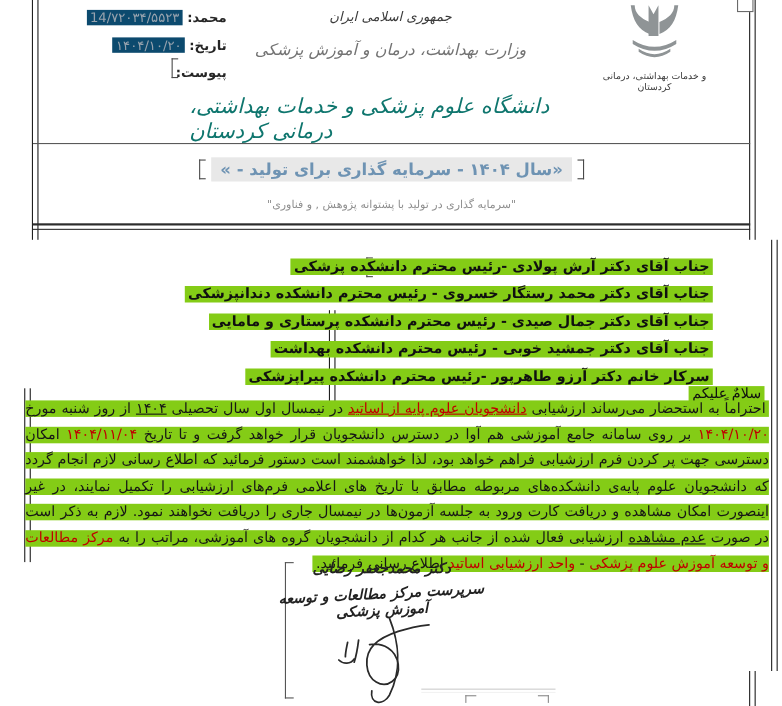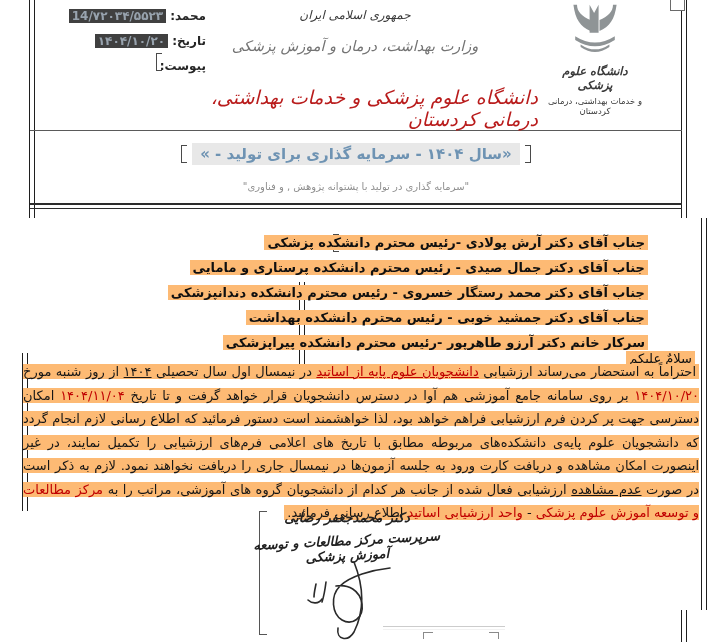--- a/index.html
+++ b/index.html
@@ -17,38 +17,38 @@
   .tall-bracket{position:absolute;left:259px;top:511px;width:7px;height:122px;border-left:1.5px solid #555;border-top:1.5px solid #555;border-bottom:1.5px solid #555;}
   .corner-handle{position:absolute;left:670px;top:-4px;width:13px;height:13px;border:1.5px solid #6a6a6a;background:#fff;z-index:6;}
   .footer-groove{position:absolute;left:383px;top:626px;width:122px;height:2px;border-top:1px solid #cccccc;border-bottom:1px solid #f2f2f2;}
   .frame-mark{position:absolute;width:9px;height:6px;}
   .frame-mark.left{border-top:1.5px solid #8a8a8a;border-left:1.5px solid #8a8a8a;}
   .frame-mark.right{border-top:1.5px solid #8a8a8a;border-right:1.5px solid #8a8a8a;}
   
   .ref-block{left:36px;top:6px;width:170px;direction:rtl;}
   .ref-row{display:flex;align-items:center;gap:4px;margin-bottom:6px;height:19px;}
   .ref-label{font-size:12px;font-weight:bold;color:#262626;white-space:nowrap;}
-  .ref-value{font-size:12px;font-weight:bold;color:#98a3ae;background:#404040;padding:0 3px;white-space:nowrap;}
+  .ref-value{font-size:12px;font-weight:normal;color:#98a3ae;background:#0c4a6e;padding:0 3px;white-space:nowrap;}
   .ltr{direction:ltr;unicode-bidi:bidi-override;display:inline-block;}
   
   .gov1{left:230px;top:8px;width:250px;text-align:center;font-size:12px;font-style:italic;color:#3a3a3a;direction:rtl;}
   .gov2{left:205px;top:38px;width:300px;text-align:center;font-size:14.5px;font-style:italic;color:#737373;direction:rtl;}
-  .gov3{left:172px;top:86px;width:366px;text-align:right;font-size:19px;font-style:italic;color:#b91c1c;direction:rtl;}
+  .gov3{left:172px;top:86px;width:366px;text-align:left;font-size:19px;font-style:italic;color:#0f766e;direction:rtl;}
   
   .logo-block{left:544px;top:3px;width:102px;text-align:center;direction:rtl;}
   .logo-name1{font-size:11.5px;font-style:italic;font-weight:bold;color:#3a3a3a;margin-top:3px;}
   .logo-name2{font-size:8.5px;color:#3a3a3a;margin-top:4px;}
   
   .slogan-row{left:140px;top:143px;width:432px;display:flex;justify-content:center;align-items:center;gap:5px;}
   .slogan-text{direction:rtl;font-size:15px;font-weight:bold;color:#6e93b3;background:#e8e8e8;padding:2px 8px;white-space:nowrap;text-align:right;}
   .slogan-sub{left:140px;top:181px;width:432px;text-align:center;direction:rtl;font-size:10px;color:#8f8f8f;}
   
   .recipients{right:63px;top:230px;direction:rtl;text-align:right;}
   .recipient-line{font-size:13px;font-weight:bold;color:#101010;line-height:25px;white-space:nowrap;}
-  .shade{background:#fdba74;padding:0 3px;}
+  .shade{background:#84cc16;padding:0 3px;}
   .salutation{right:16px;top:351px;direction:rtl;font-size:13px;color:#101010;}
   
   .body-par{right:12px;top:360px;width:676px;direction:rtl;text-align:justify;font-size:13px;line-height:23.5px;color:#161616;}
   .seg-red{color:#c00000;}
   .seg-b{font-weight:normal;}
   .seg-u{text-decoration:underline;}
   .seg-ltr{direction:ltr;unicode-bidi:embed;}
   
   .sig-block{left:252px;top:510px;width:190px;text-align:center;direction:rtl;}
   .sig-name{font-size:13px;font-style:italic;font-weight:bold;color:#222;}
@@ -95,35 +95,34 @@
 <div class="abs logo-block">
   <svg width="58" height="54" viewBox="0 0 64 60">
     <g fill="#8f9496">
       <path d="M8,2 C10,18 16,27 27,31 L27,19 C18,15 12,10 12,2 Z"></path>
       <path d="M56,2 C54,18 48,27 37,31 L37,19 C46,15 52,10 52,2 Z"></path>
       <polygon points="26,2 31,11 36,2 36,33 26,33"></polygon>
       <path d="M10,37 Q32,51 54,37 L54,41 Q32,55 10,41 Z"></path>
       <path d="M16,46 Q32,57 48,46 L48,49 Q32,60 16,49 Z"></path>
     </g>
   </svg>
-  <div class="logo-name1">دانشگاه علوم پزشکی</div>
   <div class="logo-name2">و خدمات بهداشتی، درمانی کردستان</div>
 </div>
 
 <div class="abs slogan-row">
   <span class="bk"></span>
   <span class="slogan-text">«سال ۱۴۰۴ - سرمایه گذاری برای تولید - »</span>
   <span class="bk-r"></span>
 </div>
 <div class="abs slogan-sub">"سرمایه گذاری در تولید با پشتوانه پژوهش , و فناوری"</div>
 
 <div class="abs recipients">
     <div class="recipient-line"><span class="shade">جناب آقای دکتر آرش پولادی -رئیس محترم دانشکده پزشکی</span></div>
+    <div class="recipient-line"><span class="shade">جناب آقای دکتر محمد رستگار خسروی - رئیس محترم دانشکده دندانپزشکی</span></div>
     <div class="recipient-line"><span class="shade">جناب آقای دکتر جمال صیدی - رئیس محترم دانشکده پرستاری و مامایی</span></div>
-    <div class="recipient-line"><span class="shade">جناب آقای دکتر محمد رستگار خسروی - رئیس محترم دانشکده دندانپزشکی</span></div>
     <div class="recipient-line"><span class="shade">جناب آقای دکتر جمشید خوبی - رئیس محترم دانشکده بهداشت</span></div>
     <div class="recipient-line"><span class="shade">سرکار خانم دکتر آرزو طاهرپور -رئیس محترم دانشکده پیراپزشکی</span></div>
   </div>
 <div class="abs salutation">
   <span class="shade">سلامٌ علیکم</span>
 </div>
 
 <div class="abs body-par">
   <span class="shade"><span>احتراماً به استحضار می‌رساند ارزشیابی </span><span class="seg-red seg-b seg-u">دانشجویان علوم پایه از اساتید</span><span> در نیمسال اول سال تحصیلی </span><span class="seg-b seg-u">۱۴۰۴</span><span> از روز شنبه مورخ </span><span class="seg-red seg-b seg-ltr">۱۴۰۴/۱۰/۲۰</span><span> بر روی سامانه جامع آموزشی هم آوا در دسترس دانشجویان قرار خواهد گرفت و تا تاریخ </span><span class="seg-red seg-b seg-ltr">۱۴۰۴/۱۱/۰۴</span><span> امکان دسترسی جهت پر کردن فرم ارزشیابی فراهم خواهد بود، لذا خواهشمند است دستور فرمائید که اطلاع رسانی لازم انجام گردد که دانشجویان علوم پایه‌ی دانشکده‌های مربوطه مطابق با تاریخ های اعلامی فرم‌های ارزشیابی را تکمیل نمایند، در غیر اینصورت امکان مشاهده و دریافت کارت ورود به جلسه آزمون‌ها در نیمسال جاری را دریافت نخواهند نمود. لازم به ذکر است در صورت </span><span class="seg-u">عدم مشاهده</span><span> ارزشیابی فعال شده از جانب هر کدام از دانشجویان گروه های آموزشی، مراتب را به </span><span class="seg-red seg-b">مرکز مطالعات و توسعه آموزش علوم پزشکی</span><span> - </span><span class="seg-red seg-b">واحد ارزشیابی اساتید</span><span> اطلاع رسانی فرمائید.</span></span>
 </div>

